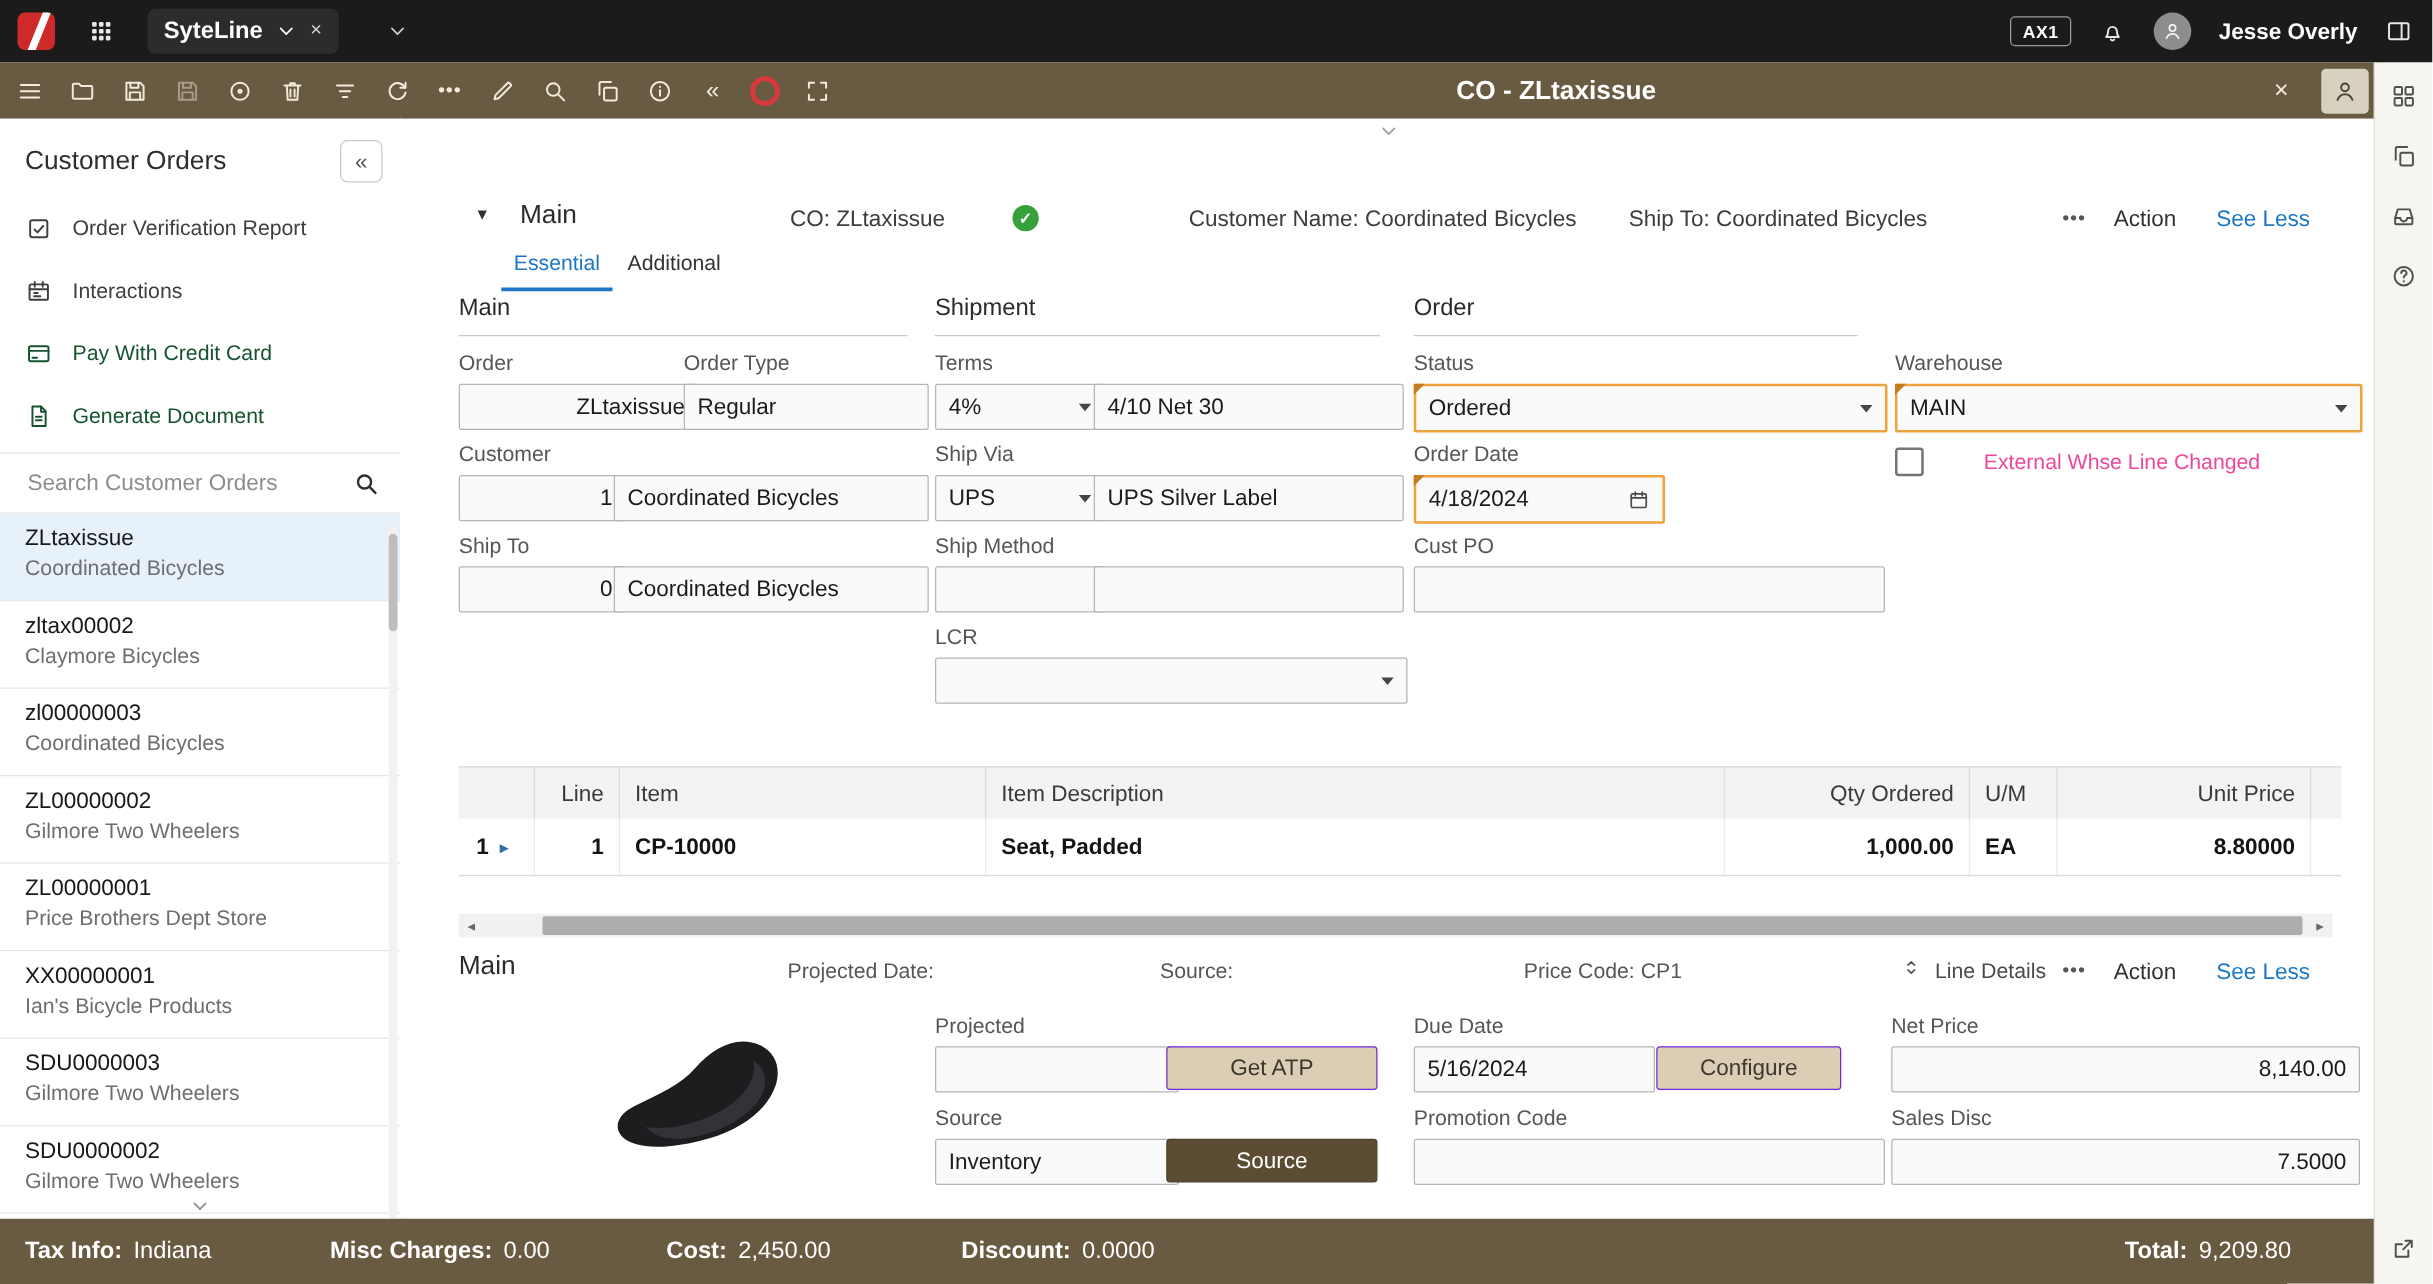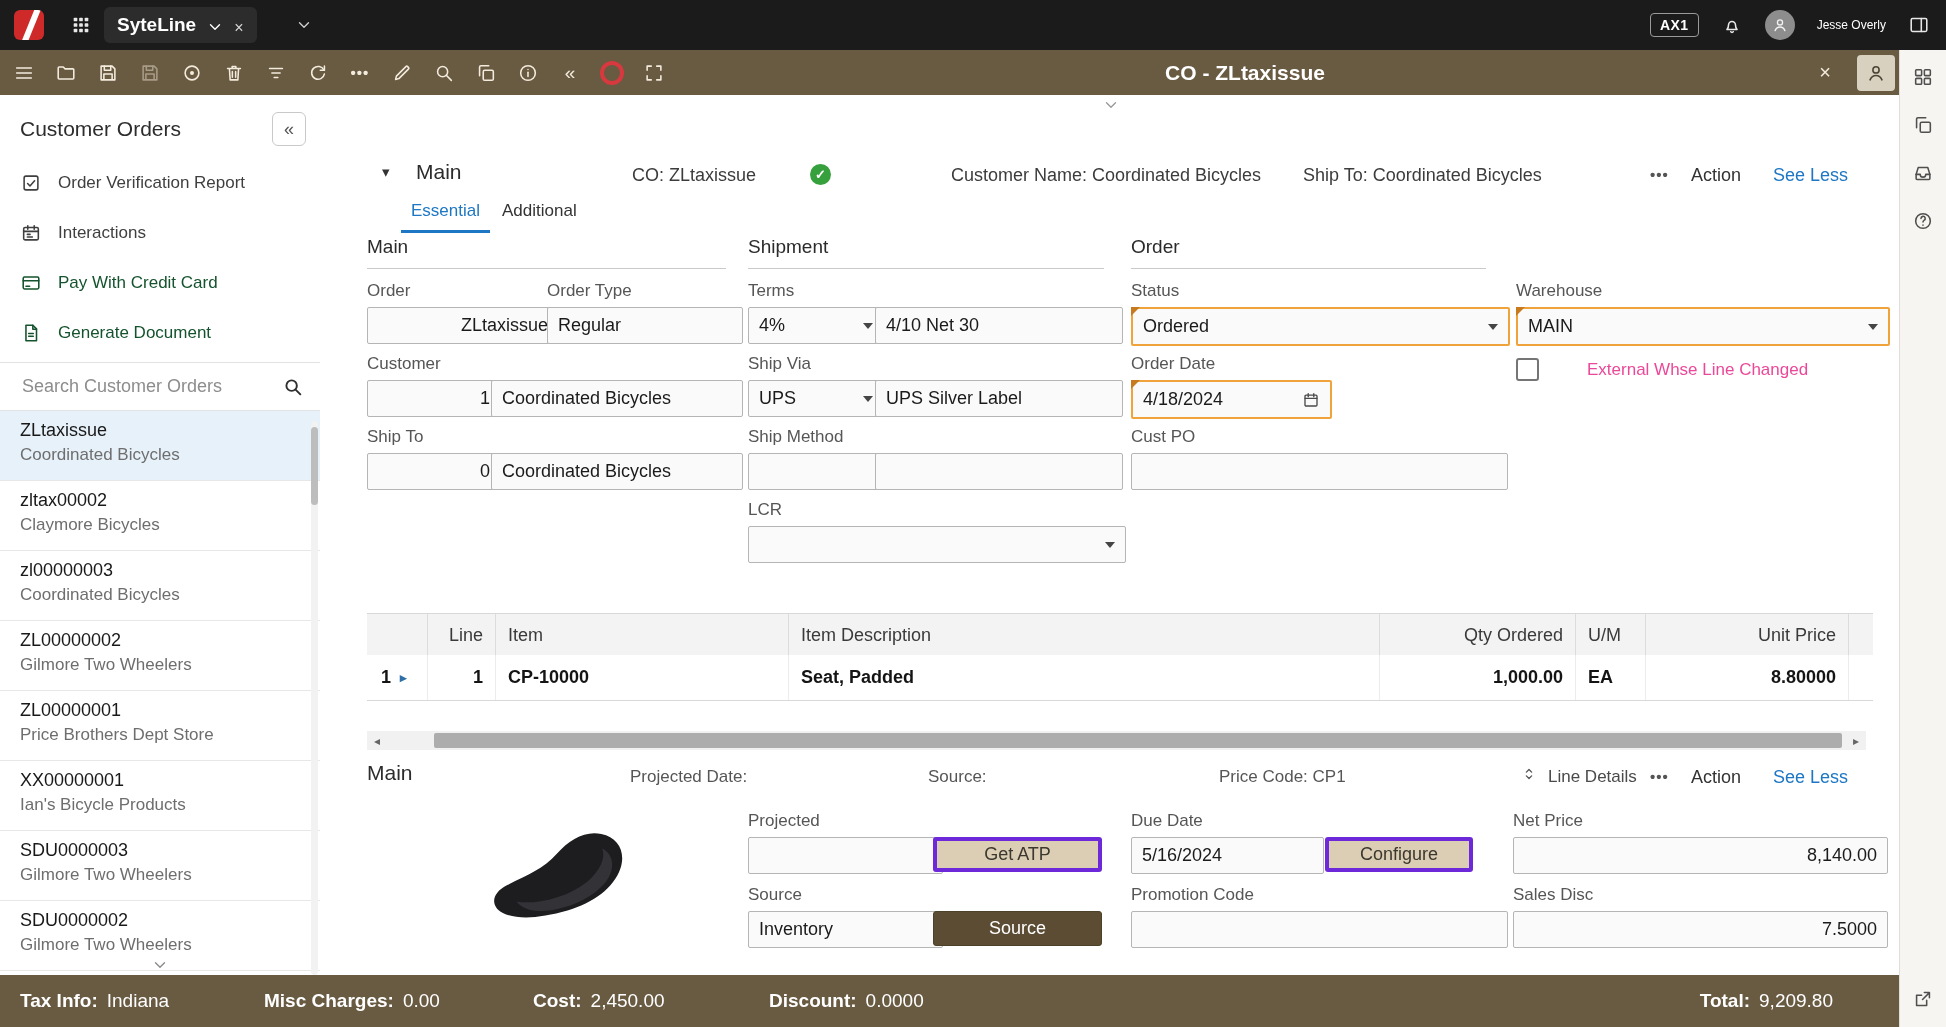--- a/index.html
+++ b/index.html
@@ -6,28 +6,28 @@
   body{width:1946px;height:1027px;background:#fff;font-family:"Liberation Sans",sans-serif;position:relative;color:#222}
   button{font-family:inherit;background:none;border:none;padding:0;cursor:pointer;color:inherit}
   .i{width:22px;height:22px;fill:none;stroke:currentColor;stroke-width:1.7;stroke-linecap:round;stroke-linejoin:round;flex:none}
   .i18{width:18px;height:18px;fill:none;stroke:currentColor;stroke-width:1.8;stroke-linecap:round;stroke-linejoin:round;flex:none}
 
   
   .topbar{position:absolute;left:0;top:0;width:1946px;height:50px;background:#1b1b1b;display:flex;align-items:center;color:#fff}
   .logo{width:30px;height:30px;border-radius:6px;background:#cf2a2a;margin-left:14px;position:relative;overflow:hidden;flex:none}
   .logo::after{content:"";position:absolute;left:14px;top:-5px;width:6px;height:42px;background:#fff;transform:rotate(22deg)}
   .tb-grid{margin-left:26px;color:#e8e8e8;display:flex}
-  .app-tab{display:flex;align-items:flex-end;gap:10px;margin-left:12px;background:rgba(255,255,255,.08);border-radius:6px;padding:7px 13px}
+  .app-tab{display:flex;align-items:center;gap:10px;margin-left:26px;background:rgba(255,255,255,.08);border-radius:6px;padding:7px 13px}
   .app-tab-label{font-weight:bold;font-size:19px}
   .tab-close{font-size:16px;color:#d6d6d6;line-height:1}
   .tab-extra{margin-left:38px;color:#cfcfcf;display:flex}
   .tb-right{margin-left:auto;display:flex;align-items:center;gap:22px;margin-right:16px}
   .env-badge{border:1.5px solid #9a9a9a;border-radius:4px;padding:3px 9px;font-size:14px;font-weight:bold;letter-spacing:.5px}
   .avatar{width:30px;height:30px;border-radius:50%;background:#8d8d8d;color:#f2f2f2;display:flex;align-items:center;justify-content:center}
-  .user-name{font-size:12px;font-weight:normal}
+  .user-name{font-size:18px;font-weight:bold}
 
   
   .toolbar{position:absolute;left:0;top:50px;width:1899px;height:45px;background:#695a42;display:flex;align-items:center;gap:10px;padding-left:8px;color:#f3ecdd}
   .tbtn{width:32px;height:32px;display:flex;align-items:center;justify-content:center;color:#f3ecdd;flex:none;border-radius:3px}
   .dim{opacity:.45}
   .tb-glyph{font-size:19px;line-height:1}
   .tb-more{font-size:15px;font-weight:bold;letter-spacing:1px}
   .donut{width:16px;height:16px;border:4.5px solid #d8393e;border-radius:50%;background:transparent}
   .tb-title{position:absolute;left:1245px;top:0;height:45px;transform:translateX(-50%);display:flex;align-items:center;font-size:21px;font-weight:bold;color:#fff;white-space:nowrap}
   .tb-close{position:absolute;right:66px;top:6px;width:32px;height:32px;display:flex;align-items:center;justify-content:center;font-size:20px;color:#f3ecdd}
@@ -68,21 +68,21 @@
   .sec-h{position:absolute;font-size:19px;color:#2b2b2b;white-space:nowrap}
   .sec-hr{position:absolute;height:1px;background:#cacaca}
   .f-label{position:absolute;font-size:17px;color:#565656;white-space:nowrap}
   .field{position:absolute;height:35px;background:#fafafa;border:1px solid #b5b5b5;border-radius:2px;display:flex;align-items:center;padding:0 10px;font-size:18px;color:#1b1b1b;white-space:nowrap}
   .field.right{justify-content:flex-end}
   .caret{width:0;height:0;border-left:5.5px solid transparent;border-right:5.5px solid transparent;border-top:6.5px solid #454545;margin-left:auto;flex:none}
   .modified{border:2px solid #efa33a}
   .modified::before{content:"";position:absolute;left:-2px;top:-2px;border-top:9px solid #c87a1e;border-right:9px solid transparent}
   .checkbox{position:absolute;width:19px;height:19px;border:2px solid #757575;border-radius:3px;background:#fff}
   .btn{position:absolute;height:35px;display:flex;align-items:center;justify-content:center;font-size:18px;border-radius:3px}
-  .btn-tan{background:#dbceb4;border:4px solid #6d28d9;color:#3c382f}
+  .btn-tan{background:#dbceb4;border:1px solid #6d28d9;color:#3c382f}
   .btn-dark{background:#5b4c33;border:1px solid #4e4129;color:#fff}
 
   .grid-header{position:absolute;left:47px;top:518px;height:42px;display:flex;background:#f3f3f3;border-top:1px solid #d8d8d8;border-bottom:1px solid #d4d4d4}
   .gh-cell{display:flex;align-items:center;padding:0 12px;font-size:18px;color:#3a3a3a;border-right:1px solid #dcdcdc;box-sizing:border-box;white-space:nowrap}
   .gh-cell.r{justify-content:flex-end}
   .grid-row{position:absolute;left:47px;top:560px;height:45px;display:flex;border-bottom:1px solid #d9d9d9;background:#fff}
   .gr-cell{display:flex;align-items:center;padding:0 12px;font-size:18px;font-weight:bold;color:#141414;border-right:1px solid #ececec;box-sizing:border-box;white-space:nowrap}
   .gr-cell.r{justify-content:flex-end}
   .row-arrow{color:#2f6fa7;font-size:13px;margin-left:9px}
   .hsb{position:absolute;left:47px;top:636px;width:1499px;height:19px;background:#f1f1f1}

